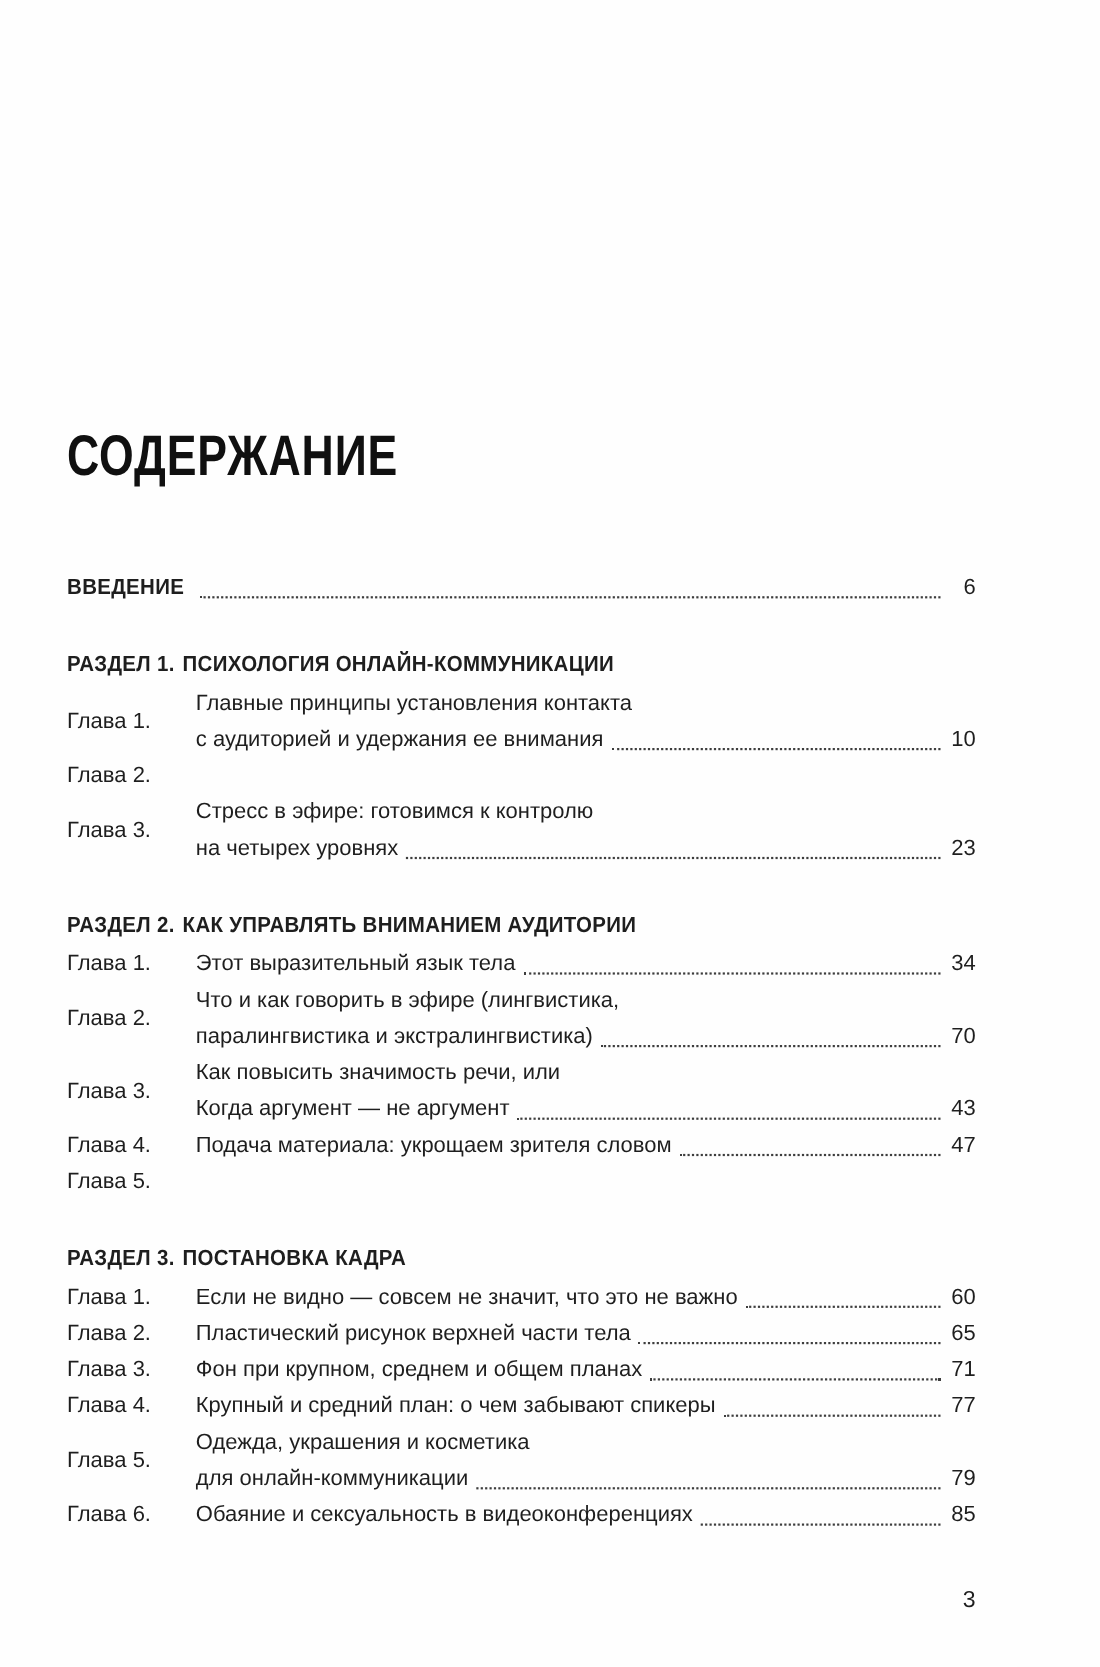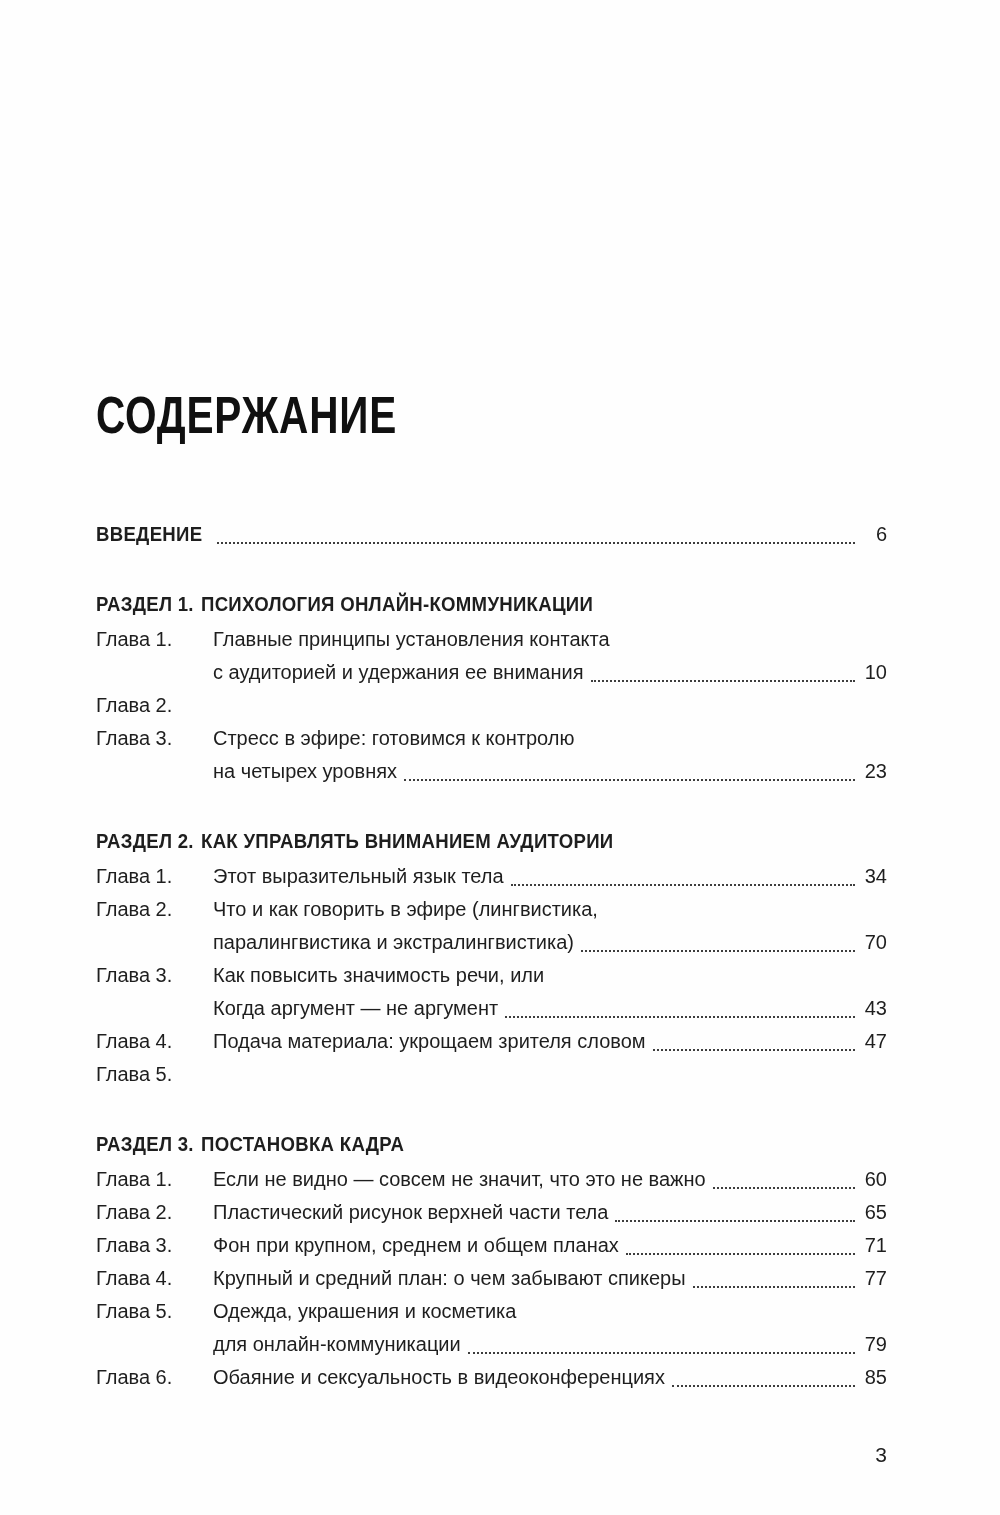--- a/index.html
+++ b/index.html
@@ -9,41 +9,41 @@
     font-family: "Liberation Sans", sans-serif;
     color: #1e1e1e;
   }
   .page {
     position: relative;
     width: 1000px;
     height: 1515px;
     background: #fefefe;
     overflow: hidden;
     box-sizing: border-box;
-    padding: 390px 113px 0 96px;
+    padding: 390px 113px 0 61px;
   }
   .doc-title {
     font-size: 52px;
     font-weight: 800;
     color: #101010;
     letter-spacing: 1px;
     line-height: 50px;
     transform: scaleX(0.78);
     transform-origin: left center;
     display: inline-block;
     white-space: nowrap;
   }
   .toc {
     margin-top: 78px;
     font-size: 20px;
     line-height: 33px;
   }
   .row {
     display: flex;
-    align-items: flex-start;
+    align-items: center;
   }
   .label-col {
     width: 105px;
     flex: 0 0 105px;
     white-space: nowrap;
   }
   .content-col {
     flex: 1 1 auto;
     min-width: 0;
     margin-left: 12px;

